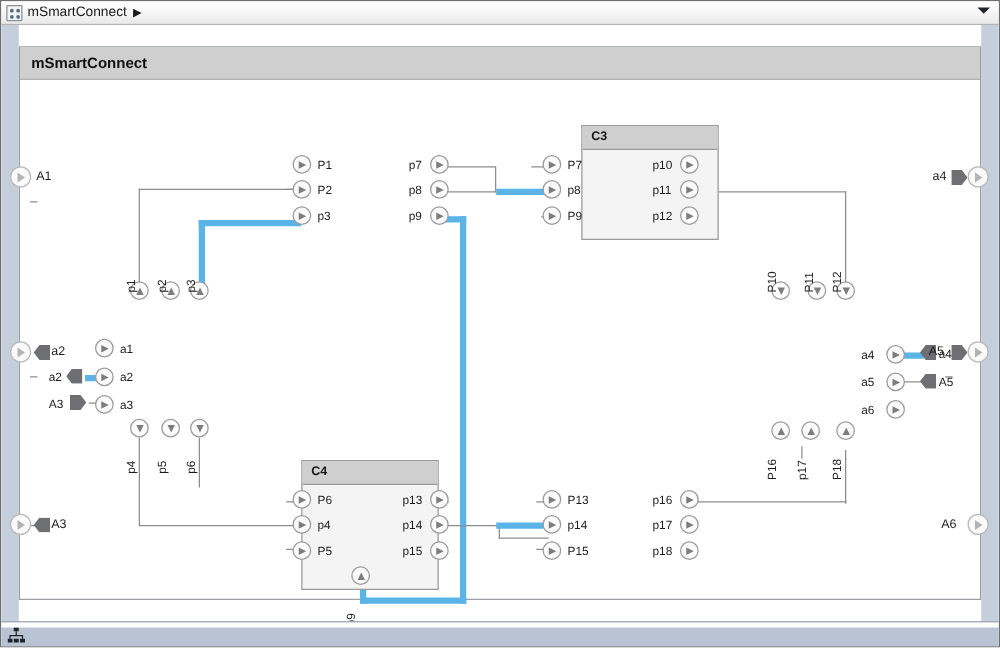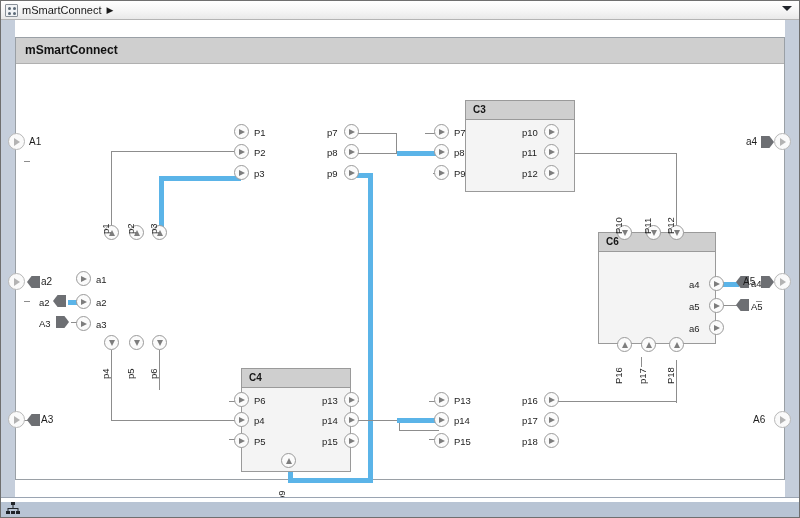--- a/index.html
+++ b/index.html
@@ -382,24 +382,20 @@
     <div class="port-label" style="left:453px; top:395px;">p14</div>
     <div class="port tri-right" style="left:433px; top:413px;"></div>
     <div class="port-label" style="left:453px; top:416px;">P15</div>
     <div class="port tri-right" style="left:543px; top:372px;"></div>
     <div class="port-label" style="left:521px; top:375px;">p16</div>
     <div class="port tri-right" style="left:543px; top:392px;"></div>
     <div class="port-label" style="left:521px; top:395px;">p17</div>
     <div class="port tri-right" style="left:543px; top:413px;"></div>
     <div class="port-label" style="left:521px; top:416px;">p18</div>
 
-    <div class="block" style="left:597px; top:212px; width:118px; height:112px;">
-      <div class="block-header"></div>
-      <div class="block-name">C6</div>
-    </div>
 
     <div class="port tri-down" style="left:616px; top:205px;"></div>
     <div class="port-label rot" style="left:623px; top:203px;">P10</div>
     <div class="port tri-down" style="left:645px; top:205px;"></div>
     <div class="port-label rot" style="left:652px; top:203px;">P11</div>
     <div class="port tri-down" style="left:668px; top:205px;"></div>
     <div class="port-label rot" style="left:675px; top:203px;">P12</div>
 
     <div class="port tri-right" style="left:708px; top:256px;"></div>
     <div class="port-label" style="left:688px; top:259px;">a4</div>

